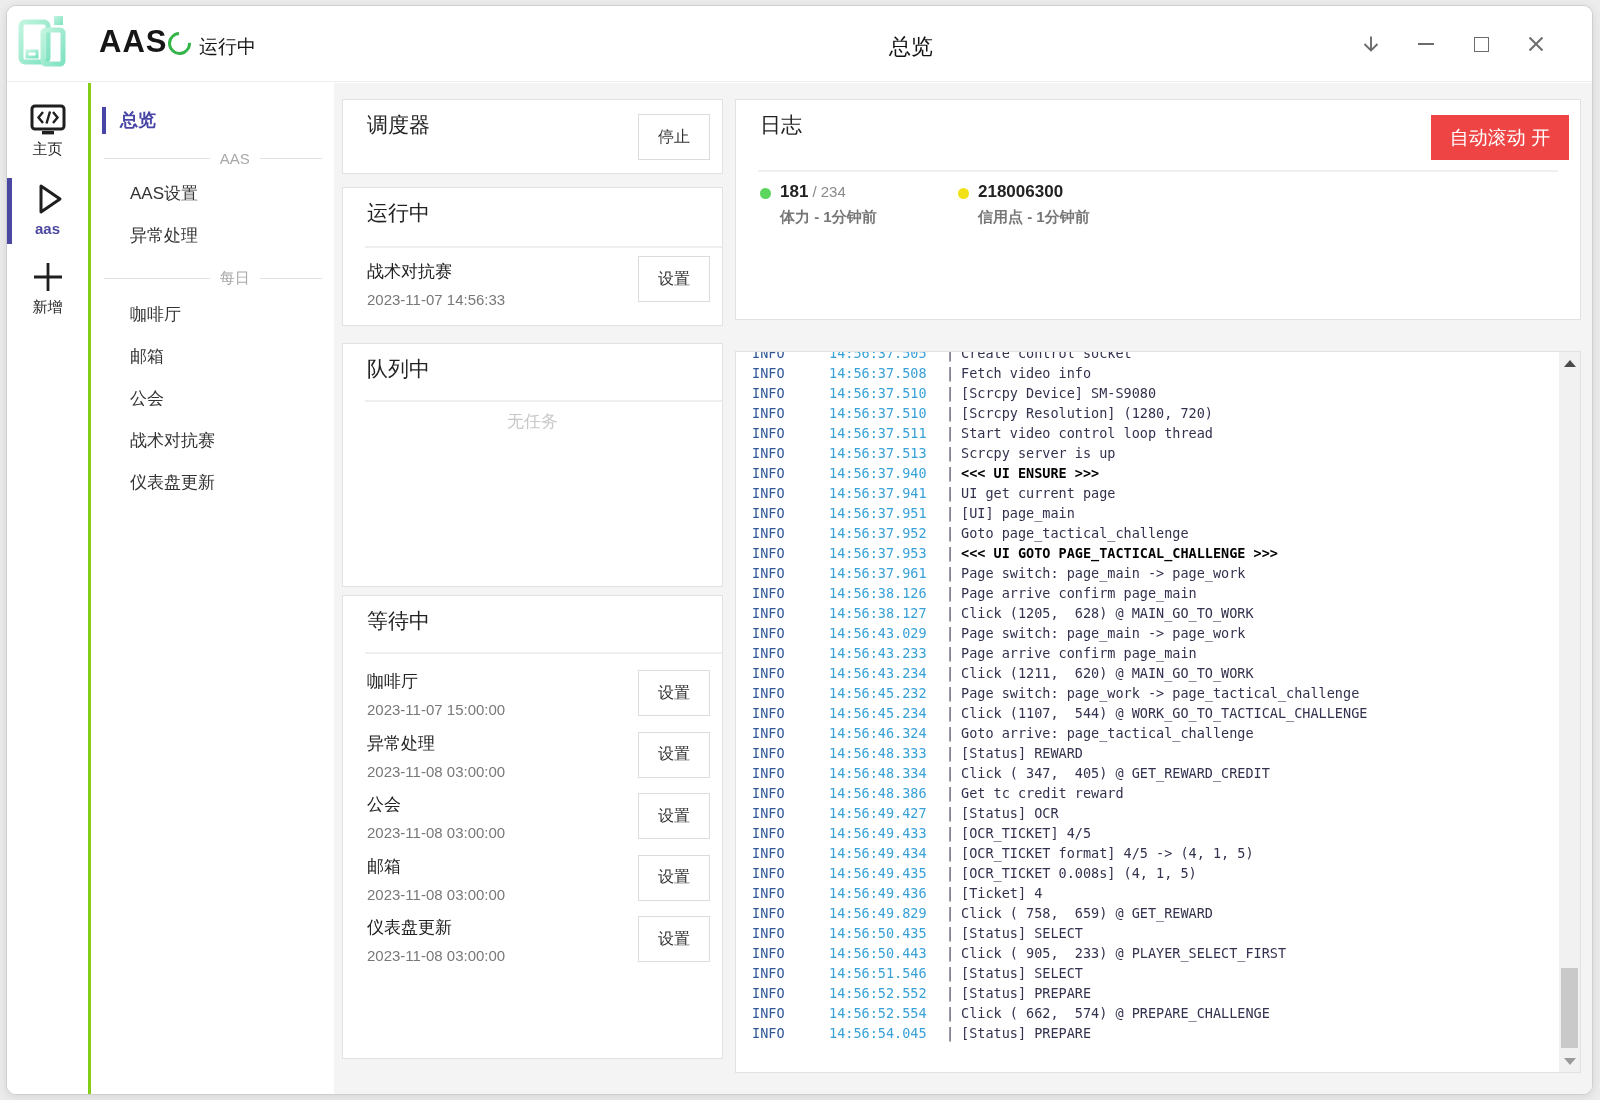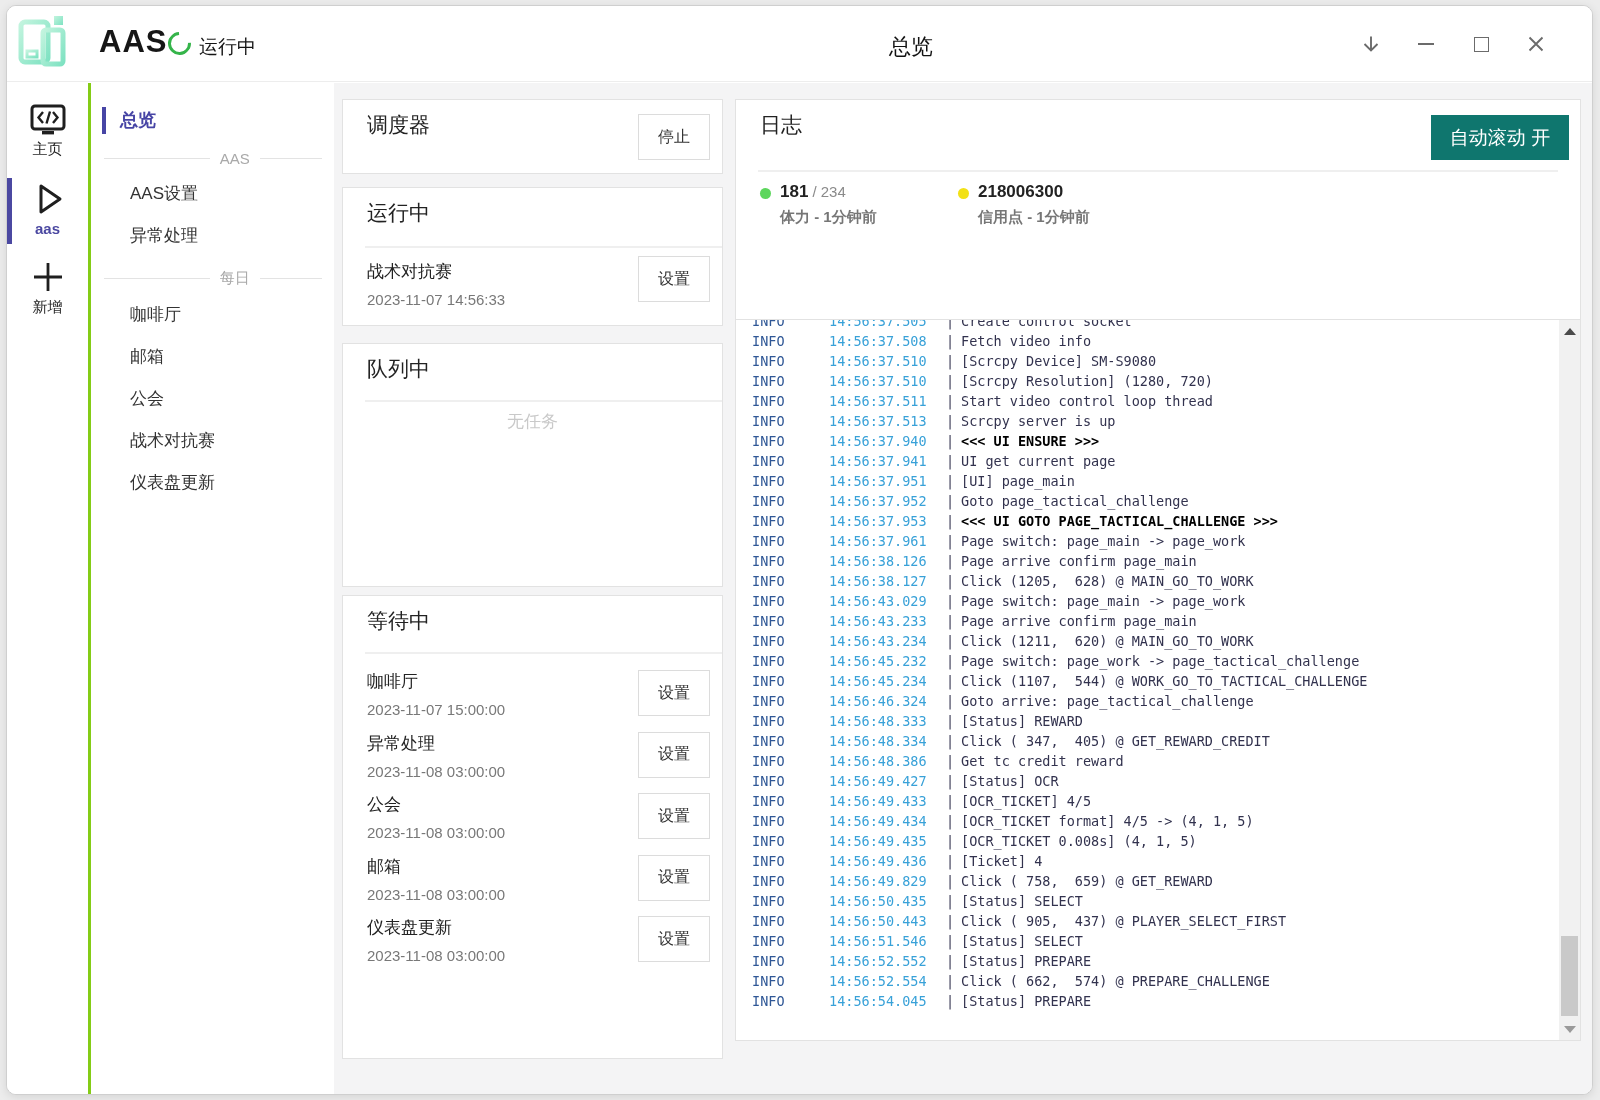--- a/index.html
+++ b/index.html
@@ -58,21 +58,21 @@
   .hdivider { position:absolute; left:22px; right:0; height:2px; background:#efefef; }
   .btn { position:absolute; right:12px; width:72px; height:46px; background:#fff;
          border:1px solid #dcdcdc; font-size:16px; color:#333; display:flex;
          align-items:center; justify-content:center; font-family:inherit; }
 
   .c-scheduler { left:8px;  top:16px;  width:381px; height:75px; }
   .c-running   { left:8px;  top:104px; width:381px; height:139px; }
   .c-queue     { left:8px;  top:260px; width:381px; height:244px; }
   .c-waiting   { left:8px;  top:512px; width:381px; height:464px; }
   .c-logstats  { left:401px; top:16px;  width:846px; height:221px; }
-  .c-console   { left:401px; top:236px; width:846px; height:722px; overflow:hidden; }
+  .c-console   { left:401px; top:268px; width:846px; height:722px; overflow:hidden; }
 
   .task-name { font-size:17px; color:#222; }
   .task-time { font-size:15px; color:#787878; margin-top:8px; }
   .run-row { position:absolute; left:24px; right:12px; top:72px; }
   .queue-empty { position:absolute; left:0; right:0; top:66px; text-align:center;
                  font-size:17px; color:#c9c9c9; }
   .wait-list { position:absolute; left:24px; right:0; top:74px; }
   .wait-row { position:relative; height:61.5px; }
   .wait-row .btn { top:0; }
 
@@ -274,21 +274,21 @@
           <div class="wait-row">
             <div class="task-name">仪表盘更新</div>
             <div class="task-time">2023-11-08 03:00:00</div>
             <button class="btn">设置</button>
           </div>
         </div>
     </div>
 
     <div class="card c-logstats">
       <div class="card-title">日志</div>
-      <div class="autoscroll-btn" style="background: #0f766e; text-align: right;">自动滚动 开</div>
+      <div class="autoscroll-btn" style="background: #ef4444; text-align: right;">自动滚动 开</div>
       <div class="hdivider" style="top:70px; right:22px;"></div>
       <div class="stats-row">
         <div class="stat">
           <span class="dot" style="background: rgb(92, 214, 92);"></span>
           <div>
             <div><span class="stat-num">181</span><span class="stat-total">/ 234</span></div>
             <div class="stat-cap">体力 - 1分钟前</div>
           </div>
         </div>
         <div class="stat">
@@ -511,21 +511,21 @@
             <span class="log-level">INFO</span>
             <span class="log-time">14:56:50.435</span>
             <span class="log-bar">|</span>
             <span class="log-msg">[Status] SELECT</span>
           </div>
 
           <div class="log-row">
             <span class="log-level">INFO</span>
             <span class="log-time">14:56:50.443</span>
             <span class="log-bar">|</span>
-            <span class="log-msg">Click ( 905,  437) @ PLAYER_SELECT_FIRST</span>
+            <span class="log-msg">Click ( 905,  233) @ PLAYER_SELECT_FIRST</span>
           </div>
 
           <div class="log-row">
             <span class="log-level">INFO</span>
             <span class="log-time">14:56:51.546</span>
             <span class="log-bar">|</span>
             <span class="log-msg">[Status] SELECT</span>
           </div>
 
           <div class="log-row">

